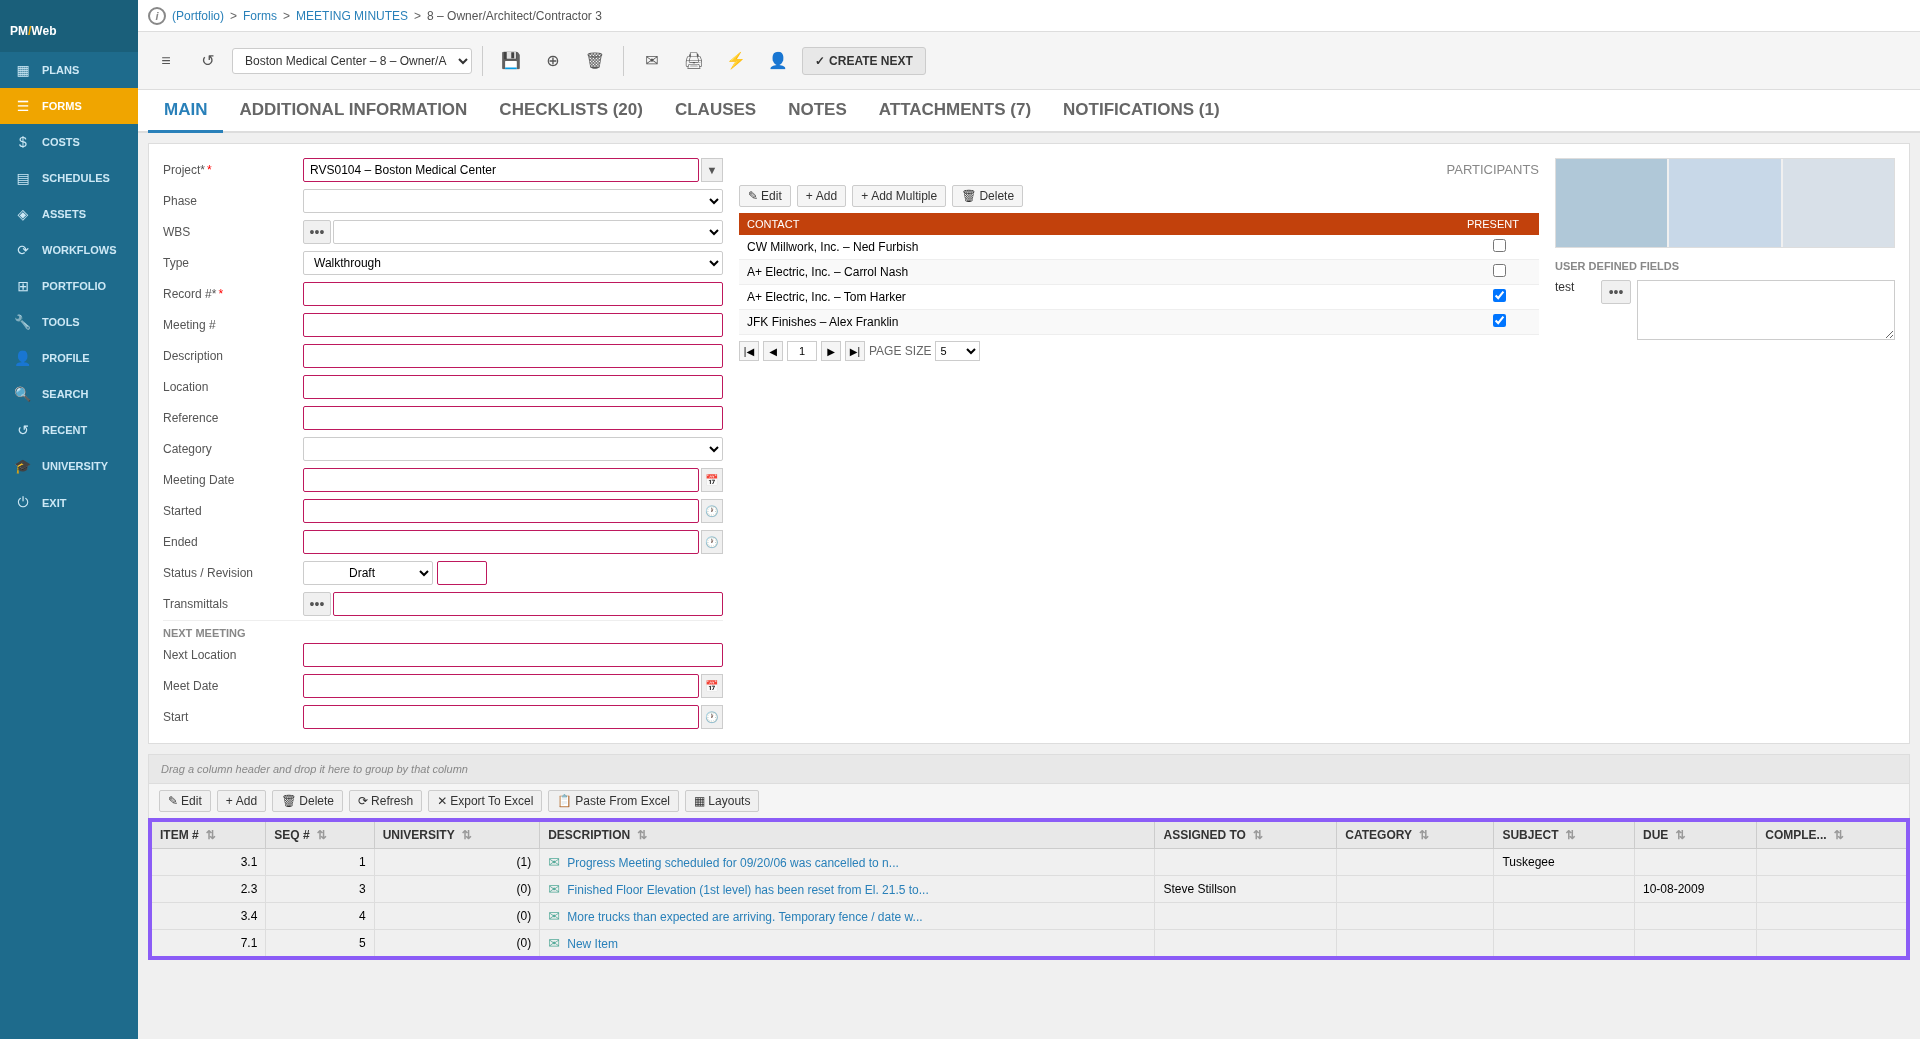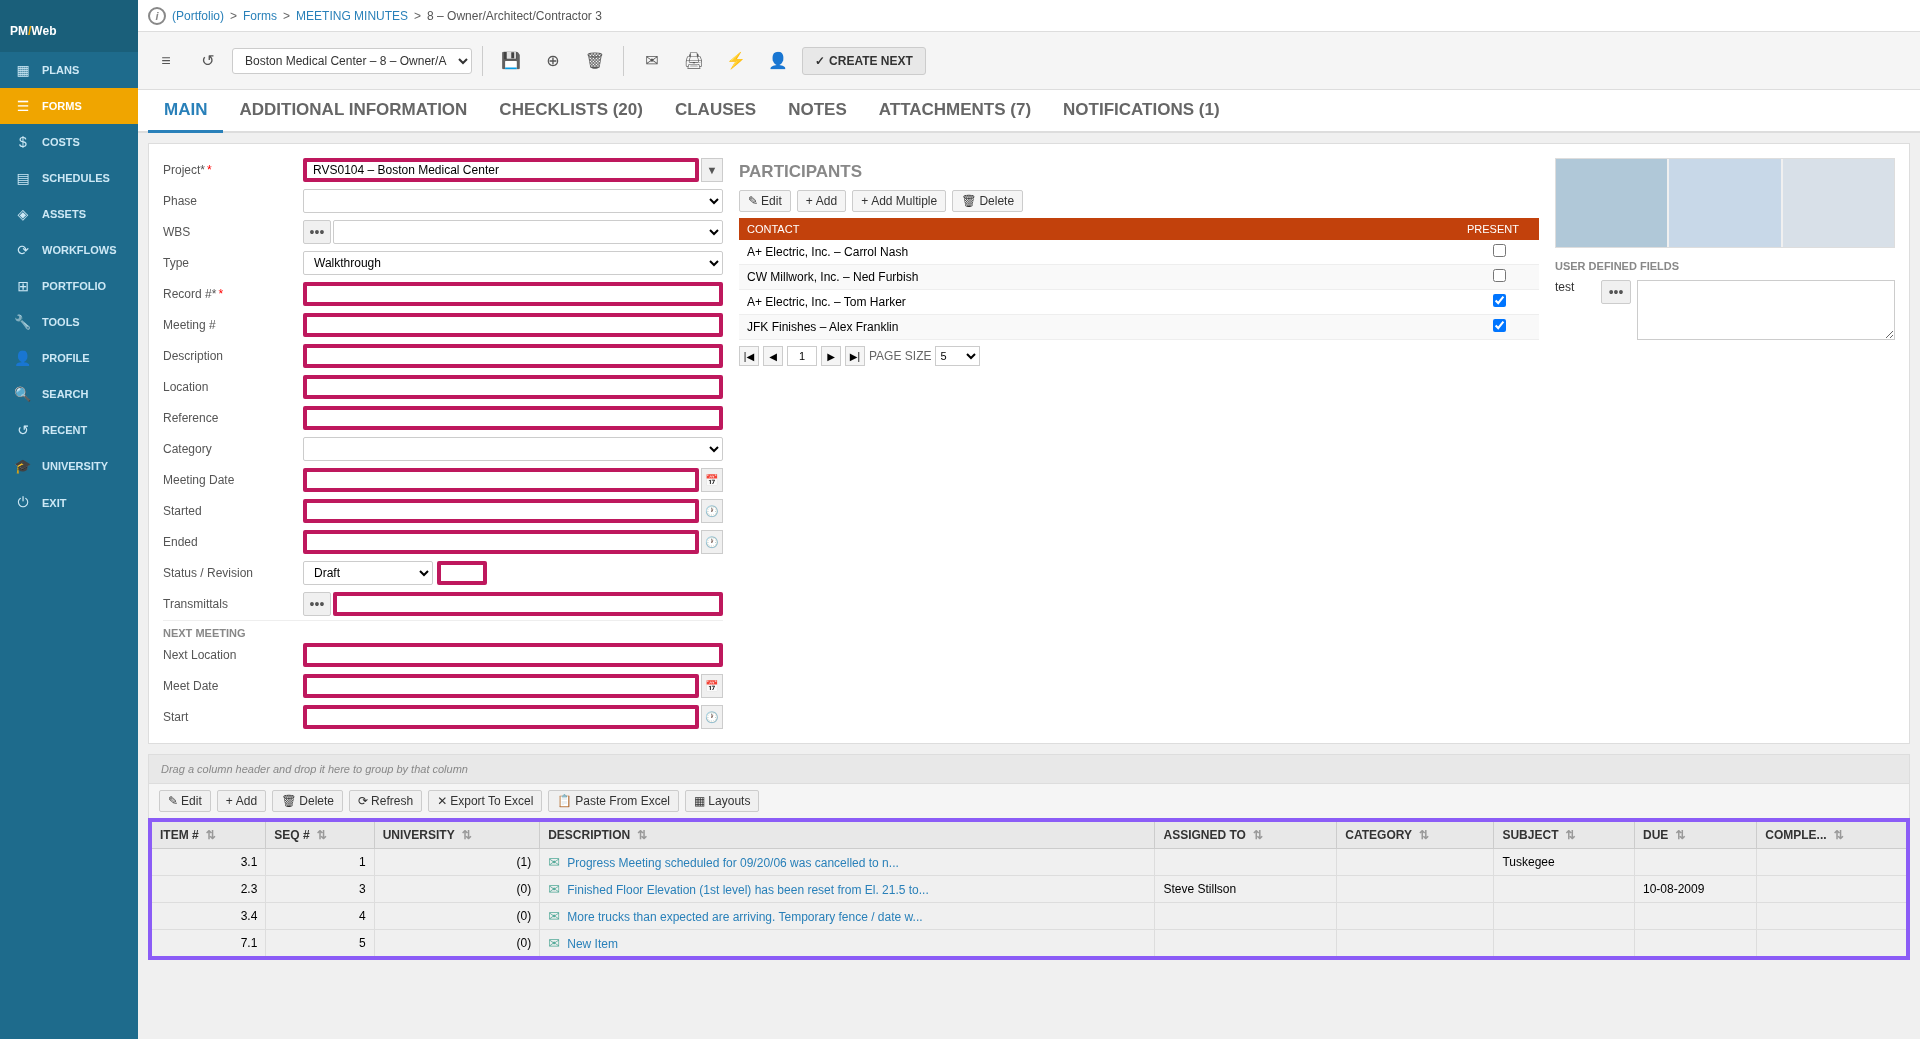--- a/index.html
+++ b/index.html
@@ -132,21 +132,21 @@
       grid-template-columns: 140px 1fr;
       row-gap: 7px;
       align-items: center;
     }
     .form-label {
       color: #555;
       font-size: 12px;
     }
     .form-label.required::after { content: '*'; color: red; margin-left: 2px; }
     .form-input {
-      border: 4px solid #be185d;
+      border: 1px solid #be185d;
       padding: 3px 6px;
       border-radius: 2px;
       font-size: 12px;
       height: 24px;
       width: 100%;
     }
     .form-select {
       border: 1px solid #ccc;
       padding: 3px 6px;
       border-radius: 2px;
@@ -183,21 +183,21 @@
       border: 1px solid #ddd;
       padding: 14px;
       margin-bottom: 10px;
     }
     .form-left { flex: 0 0 560px; }
     .form-center { flex: 1; }
     .form-right { flex: 0 0 340px; }
 
     
     .participants-section { margin-top: 4px; }
-    .participants-title { font-size: 17px; color: #888; font-weight: bold; margin-bottom: 8px; text-transform: uppercase; }
+    .participants-title { font-size: 13px; color: #888; font-weight: normal; margin-bottom: 8px; text-transform: uppercase; text-align: right; }
     .participants-toolbar {
       display: flex; gap: 6px; margin-bottom: 6px;
     }
     .participants-btn {
       display: flex; align-items: center; gap: 3px;
       padding: 3px 8px;
       border: 1px solid #ccc;
       background: #f5f5f5;
       cursor: pointer;
       font-size: 11px;
@@ -255,21 +255,21 @@
       flex: 1;
       height: 60px;
       border: 1px solid #ccc;
       padding: 4px;
       font-size: 12px;
       resize: vertical;
     }
 
     
     .status-row { display: flex; align-items: center; gap: 4px; }
-    .status-select { flex: 0 0 130px; }
+    .status-select { flex: 0 0 130px; text-align: center; }
     .revision-input { width: 50px; }
 
     
     .grid-drag-header {
       background: #e8e8e8;
       border: 1px solid #ddd;
       border-bottom: none;
       padding: 8px 12px;
       font-size: 11px;
       color: #888;
@@ -586,27 +586,27 @@
           </div>
           <table class="participants-table">
             <thead>
               <tr>
                 <th>CONTACT</th>
                 <th style="width:80px;">PRESENT</th>
               </tr>
             </thead>
             <tbody id="participants-body">
             <tr>
-    <td>A+ Electric, Inc. – Carrol Nash</td>
+    <td>CW Millwork, Inc. – Ned Furbish</td>
     <td style="text-align:center;">
       <input type="checkbox" style="">
     </td>
   </tr>
                 <tr>
-    <td>CW Millwork, Inc. – Ned Furbish</td>
+    <td>A+ Electric, Inc. – Carrol Nash</td>
     <td style="text-align:center;">
       <input type="checkbox" style="">
     </td>
   </tr>
                 <tr>
     <td>A+ Electric, Inc. – Tom Harker</td>
     <td style="text-align:center;">
       <input type="checkbox" checked="" style="">
     </td>
   </tr>

